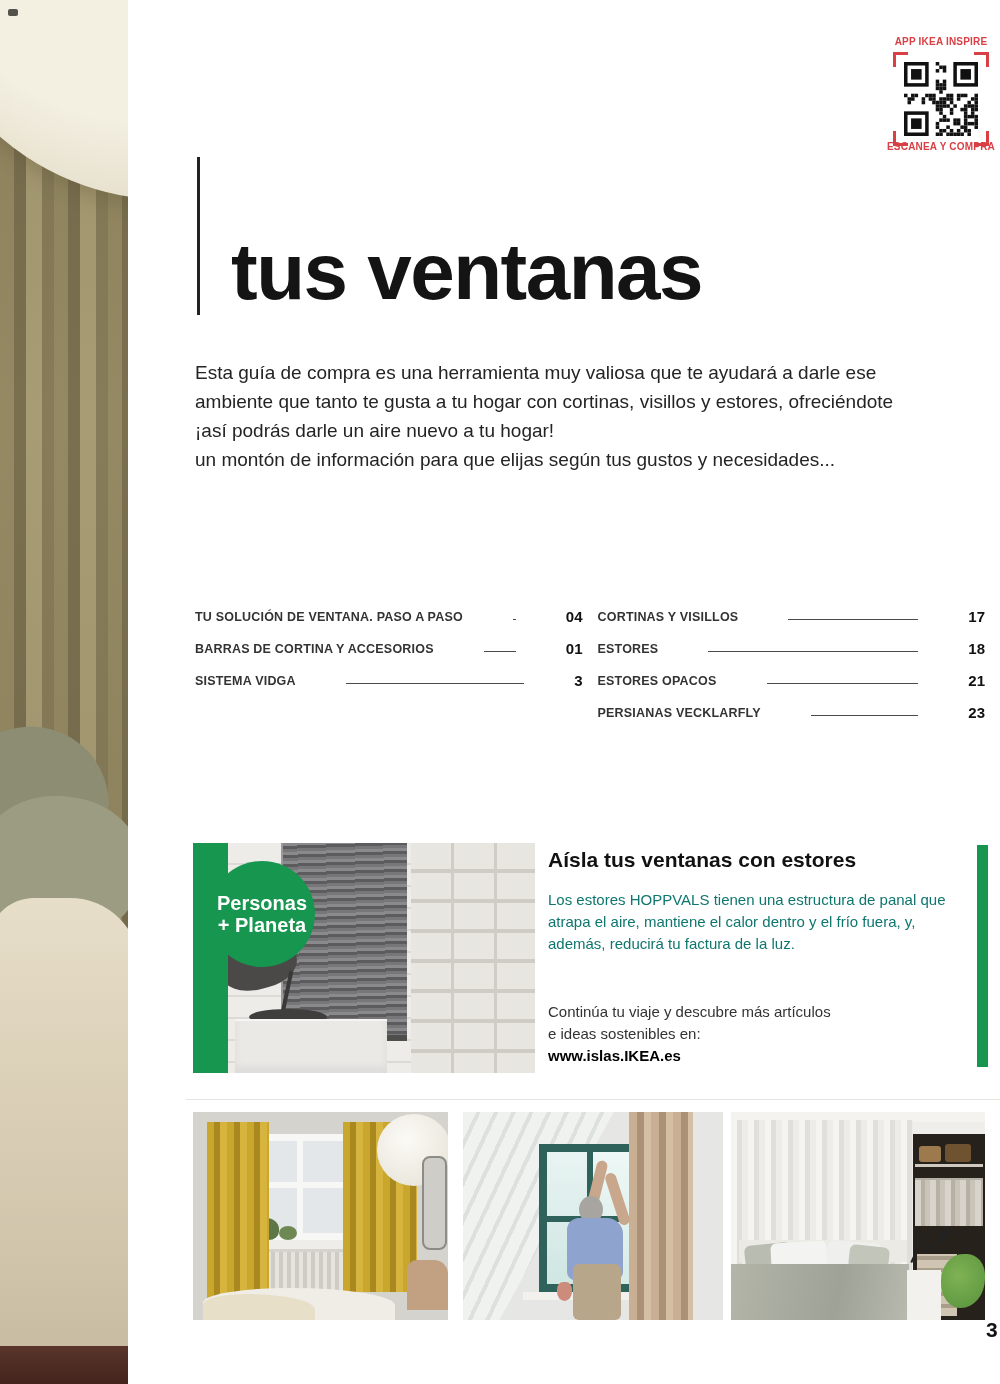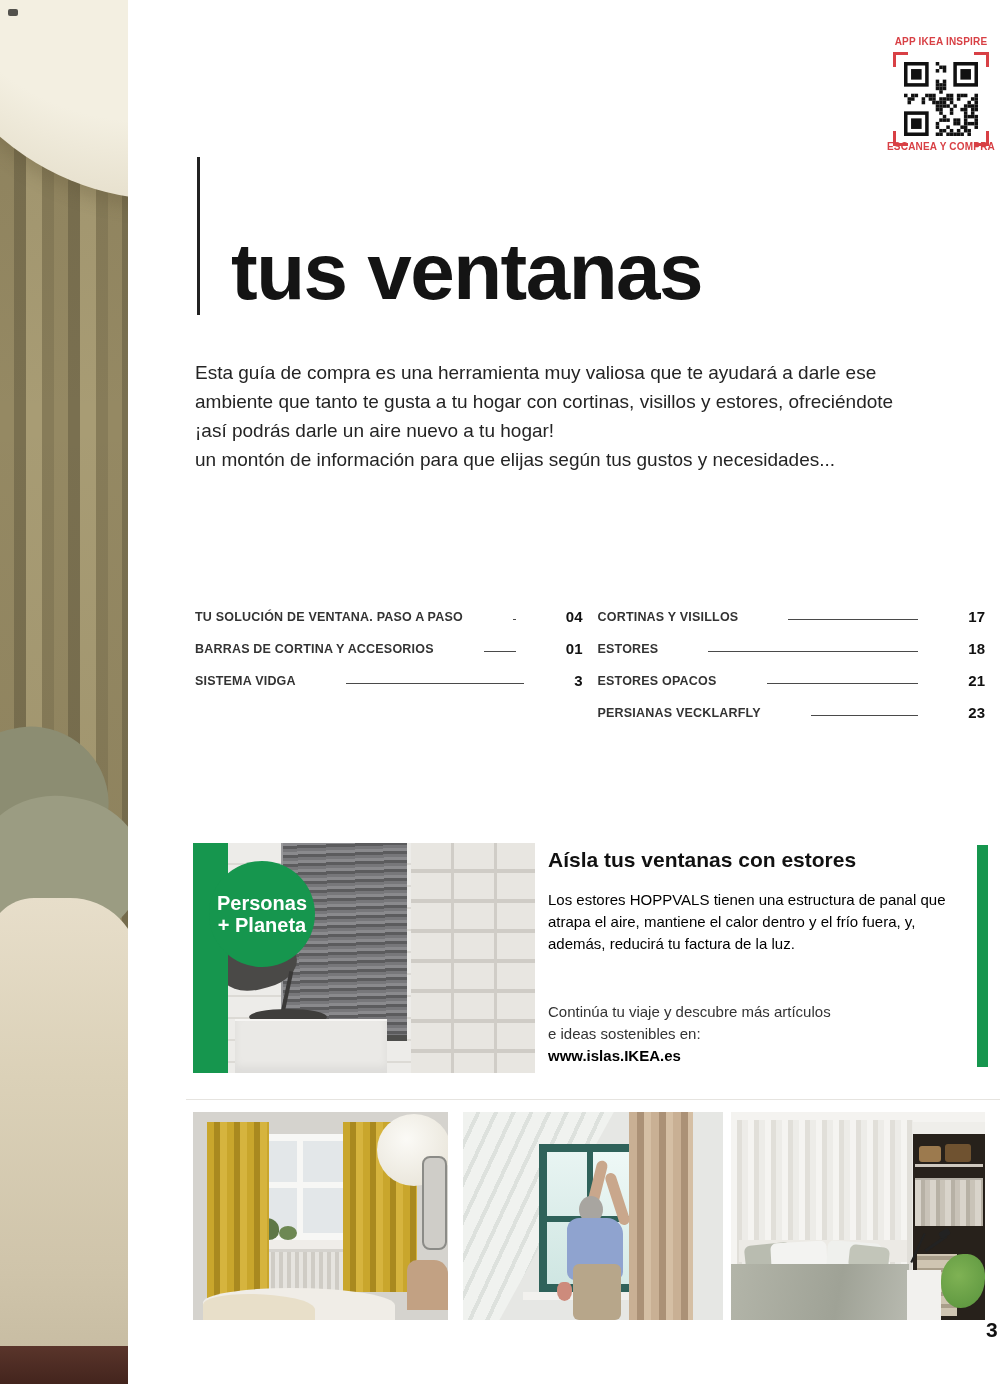--- a/index.html
+++ b/index.html
@@ -60,21 +60,21 @@
   .f-cord { position:absolute; left:150px; top:198px; width:2px; height:16px; background:#8a8a88; }
   .f-lampdome { position:absolute; left:26px; top:96px; width:78px; height:50px; background:#4a4947; border-radius:50% 50% 45% 45%; transform:rotate(-14deg); }
   .f-lampneck { position:absolute; left:92px; top:128px; width:4px; height:42px; background:#3a3938; transform:rotate(12deg); }
   .f-lampbase { position:absolute; left:56px; top:166px; width:78px; height:16px; background:#3f3e3c; border-radius:50%; }
   .f-cabinet { position:absolute; left:42px; top:176px; width:152px; height:54px; background:#eae9e6; border-top:2px solid #f6f5f3; box-shadow:inset 0 -6px 8px rgba(0,0,0,.06); }
   .f-greenstrip { position:absolute; left:0; top:0; width:35px; height:230px; background:#16964e; }
   .f-badge { position:absolute; left:16px; top:18px; width:106px; height:106px; border-radius:50%; background:#16964e;
     display:flex; flex-direction:column; align-items:center; justify-content:center; color:#fff; font-weight:700; font-size:20px; line-height:22px; }
   .f-text { position:absolute; left:355px; top:5px; width:410px; }
   .f-heading { font-size:21px; font-weight:700; color:#111; }
-  .f-body { margin-top:17px; font-size:15px; line-height:22px; color:#000000; }
+  .f-body { margin-top:17px; font-size:15px; line-height:22px; color:#0f766e; }
   .f-body span { display:block; }
   .f-footer { position:absolute; left:355px; bottom:6px; font-size:15px; line-height:22px; color:#333; }
   .f-footer span { display:block; }
   .f-link { font-weight:700; color:#000000; display:inline !important; }
   .f-greenbar { position:absolute; right:0; top:2px; width:11px; height:222px; background:#16964e; }
 
   .separator { position:absolute; left:186px; top:1099px; width:814px; height:1px; background:#e6e4e0; }
 
   
   .photo { position:absolute; top:1112px; height:208px; overflow:hidden; }

